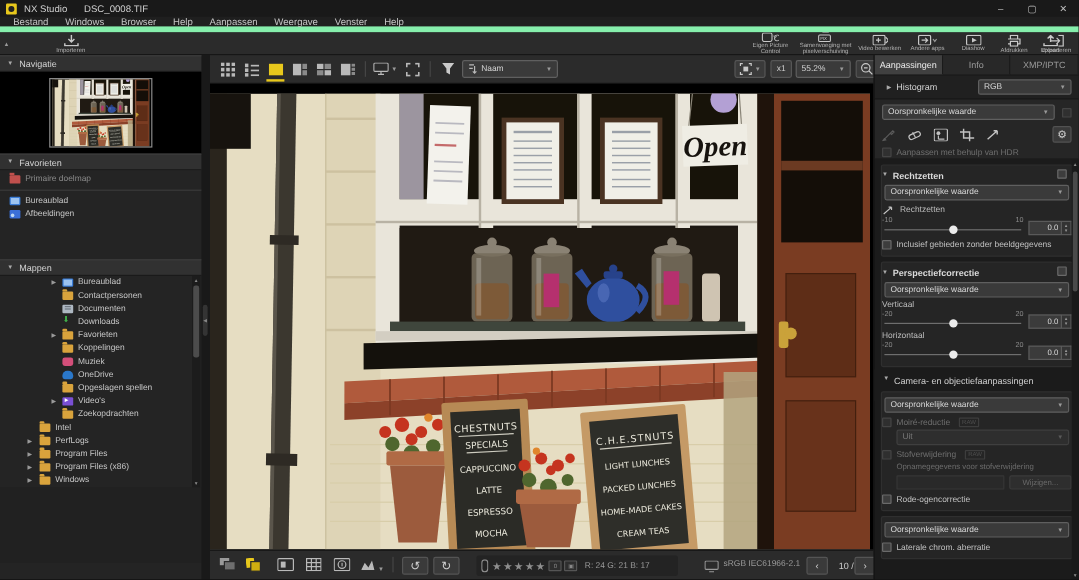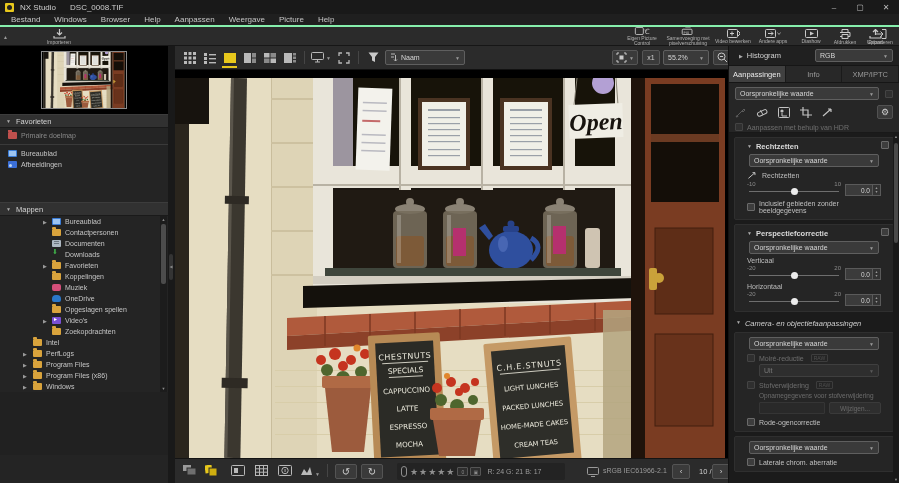--- a/index.html
+++ b/index.html
@@ -12,21 +12,21 @@
 
   
   #titlebar { position:absolute; top:0; left:0; width:899px; height:14px; background:#191919; display:flex; align-items:center; }
   #appicon { width:9px; height:9px; background:#e8c81c; border-radius:1px; margin:0 6px 0 5px; position:relative; }
   #appicon::after { content:""; position:absolute; left:2px; top:2px; width:5px; height:5px; background:#222; border-radius:50%; }
   .tb-text { font-size:8px; color:#cfcfcf; margin-right:14px; }
   #winbtns { margin-left:auto; display:flex; }
   .winbtn { width:26px; height:14px; display:flex; align-items:center; justify-content:center; color:#bdbdbd; font-size:8px; }
 
   
-  #menubar { position:absolute; top:14px; left:0; width:899px; height:13px; background:#1f1f1f; display:flex; align-items:center; padding-left:4px; border-bottom:2px solid #86efac; }
+  #menubar { position:absolute; top:14px; left:0; width:899px; height:13px; background:#1f1f1f; display:flex; align-items:center; padding-left:4px; border-bottom:5px solid #86efac; }
   .menuitem { padding:0 7px; font-size:8px; color:#c6c6c6; }
 
   
   #topbar { position:absolute; top:27px; left:0; width:899px; height:19px; background:#2b2b2b; border-bottom:1px solid #161616; }
   #collapse-up { position:absolute; left:3px; top:7px; font-size:5px; color:#9a9a9a; }
   .tool { position:absolute; top:0; height:19px; display:flex; flex-direction:column; align-items:center; justify-content:center; }
   .tool svg { display:block; }
   .tool .tlabel { font-size:5px; line-height:5px; color:#b2b2b2; margin-top:1px; text-align:center; white-space:pre-line; max-width:46px; }
 
   
@@ -95,37 +95,37 @@
   .tab { flex:1; display:flex; align-items:center; justify-content:center; font-size:7.5px; background:#282828; color:#9a9a9a; border-right:1px solid #1a1a1a; }
   .tab.active { background:#404040; color:#e8e8e8; }
   #rp-top { height:50px; padding:4px 6px 0; background:#262626; border-bottom:1px solid #191919; position:relative; }
   .cb { width:8px; height:8px; background:#3d3d3d; border:1px solid #6a6a6a; border-radius:1px; flex:none; }
   .dis { opacity:.45; }
   #iconrow { display:flex; align-items:center; margin-top:5px; height:14px; }
   #iconrow svg { margin-right:10px; }
   #gearbtn { margin-left:auto; width:16px; height:14px; background:#3a3a3a; border:1px solid #525252; border-radius:2px; display:flex; align-items:center; justify-content:center; color:#cfcfcf; font-size:9px; margin-right:0; }
   .cbrow { display:flex; align-items:center; gap:4px; font-size:7px; color:#c0c0c0; margin-top:4px; }
   #rp-scroll { position:absolute; top:87px; left:0; right:0; bottom:0; background:#1b1b1b; overflow:hidden; }
-  .sec { background:#252525; border:1px solid #2f2f2f; border-radius:2px; margin:4px 5px 0; padding:2px 12px 5px; position:relative; }
+  .sec { background:#252525; border:1px solid #2f2f2f; border-radius:2px; margin:4px 5px 0; padding:2px 0 5px; position:relative; }
   .sechdr { display:flex; align-items:center; height:12px; font-size:7.5px; color:#dadada; font-weight:bold; }
   .sechdr .tri { font-size:5px; color:#aaa; margin-right:4px; font-weight:normal; }
   .sechdr .cb { position:absolute; right:4px; top:3px; }
   .secsel { height:13px; margin:2px 2px 0; }
   .lblrow { display:flex; align-items:center; gap:4px; font-size:7px; color:#bdbdbd; margin-top:4px; }
   .sliderrow { display:flex; align-items:flex-end; gap:4px; margin-top:1px; }
   .slider { flex:1; }
   .mm { display:flex; justify-content:space-between; font-size:6px; color:#8a8a8a; }
   .trk { position:relative; height:9px; }
   .trk::before { content:""; position:absolute; left:2px; right:2px; top:4px; height:1px; background:#6e6e6e; }
   .knob { position:absolute; left:50%; top:1px; width:7px; height:7px; margin-left:-3px; background:#ececec; border-radius:50%; }
   .valwrap { display:flex; align-items:stretch; height:12px; }
   .val { width:28px; background:#3b3b3b; border:1px solid #5a5a5a; font-size:6.5px; color:#d6d6d6; display:flex; align-items:center; justify-content:flex-end; padding-right:2px; }
   .spin { width:8px; background:#333; border:1px solid #5a5a5a; border-left:none; display:flex; flex-direction:column; align-items:center; justify-content:center; font-size:3.5px; color:#999; line-height:4px; }
   .badge { display:inline-block; border:1px solid #5a5a5a; color:#808080; font-size:5px; padding:0 2px; border-radius:1px; margin-left:3px; }
-  .grouphdr { display:flex; align-items:flex-start; font-size:7.5px; color:#cfcfcf; margin:7px 7px 0;font-style:italic; }
+  .grouphdr { display:flex; align-items:flex-start; font-size:7.5px; color:#cfcfcf; margin:7px 7px 0; }
   .grouphdr .tri { font-size:5px; color:#aaa; margin-right:4px; }
   .fieldrow { display:flex; gap:4px; margin-top:3px; }
   .tfield { flex:1; height:12px; background:#2f2f2f; border:1px solid #4a4a4a; border-radius:1px; }
   .sbtn { width:52px; height:12px; background:#3a3a3a; border:1px solid #555; border-radius:2px; font-size:6.5px; color:#b9b9b9; display:flex; align-items:center; justify-content:center; }
   #rpscrollbar { position:absolute; right:0; top:87px; bottom:0; width:6px; background:#191919; }
   #rpscrollbar .thumb { position:absolute; top:10px; left:1px; width:4px; height:100px; background:#4a4a4a; border-radius:2px; }
   #rpscrollbar .sa { position:absolute; left:0; width:6px; font-size:4px; color:#8a8a8a; text-align:center; }
   #rp-nub { position:absolute; left:0; top:262px; width:3px; height:26px; background:#343434; border-radius:0 2px 2px 0; }
 
   svg text { font-family:"DejaVu Sans",sans-serif; }
@@ -368,21 +368,21 @@
     </div>
   </div>
 
   <div id="menubar">
     <span class="menuitem">Bestand</span>
     <span class="menuitem">Windows</span>
     <span class="menuitem">Browser</span>
     <span class="menuitem">Help</span>
     <span class="menuitem">Aanpassen</span>
     <span class="menuitem">Weergave</span>
-    <span class="menuitem">Picture</span>
+    <span class="menuitem">Venster</span>
     <span class="menuitem">Help</span>
   </div>
 
   <div id="topbar">
     <span id="collapse-up">▲</span>
     <div class="tool" style="left:36px;width:46px;">
       <svg width="13" height="10" viewBox="0 0 13 10">
           <path d="M6.5 0 v5 M4 3.5 L6.5 6 L9 3.5 M1 7 v2 h11 v-2" stroke="#c8c8c8" fill="none" stroke-width="1.2"></path>
         </svg>
       <span class="tlabel">Importeren</span>
@@ -439,20 +439,24 @@
     </div>
     <div class="tool" style="left:864px;left:866px;width:33px;left:864px;" style2="">
       <svg width="13" height="10" viewBox="0 0 13 10">
           <path d="M8 0.5 h4 v9 h-4 M1 5 h8 M6.5 2.5 L9 5 L6.5 7.5" stroke="#c8c8c8" fill="none"></path>
         </svg>
       <span class="tlabel">Exporteren</span>
     </div>
   </div>
 
   <div id="sidebar">
+    <div class="shdr">
+        <span class="tri">▼</span>
+        <span>Navigatie</span>
+      </div>
     <div id="navpanel">
       <svg id="navthumb" width="86" height="58" viewBox="0 0 550 380">
           <use href="#photoart"></use>
         </svg>
     </div>
     <div class="shdr">
         <span class="tri">▼</span>
         <span>Favorieten</span>
       </div>
     <div id="favlist">
@@ -721,32 +725,32 @@
         <path d="M4 9.5 h4" stroke="#9a9a9a"></path>
       </svg>
     <span class="btext abs" style="left:428px;top:8px;">sRGB IEC61966-2.1</span>
     <div class="bbox" style="left:497px;width:18px;">‹</div>
     <span class="abs" style="left:524px;top:8px;font-size:7.5px;color:#cfcfcf;">10 / 14</span>
     <div class="bbox" style="left:532px;left:537px;width:18px;">›</div>
   </div>
 
   <div id="rightpanel">
     <div id="rp-nub"></div>
+    <div id="rp-tabs">
+      <div class="tab active">Aanpassingen</div>
+      <div class="tab">Info</div>
+      <div class="tab">XMP/IPTC</div>
+    </div>
     <div id="rp-head">
       <span class="tri">▶</span>
       <span style="font-size:7.5px;color:#d2d2d2;">Histogram</span>
       <div class="sel" style="margin-left:auto;width:78px;height:13px;">
           <span>RGB</span>
           <span class="caret">▼</span>
         </div>
-    </div>
-    <div id="rp-tabs">
-      <div class="tab active">Aanpassingen</div>
-      <div class="tab">Info</div>
-      <div class="tab">XMP/IPTC</div>
     </div>
     <div id="rp-top">
       <div class="row">
         <div class="sel" style="flex:1;height:13px;">
             <span>Oorspronkelijke waarde</span>
             <span class="caret">▼</span>
           </div>
         <span class="cb dis" style="margin-left:6px;"></span>
       </div>
       <div id="iconrow">

